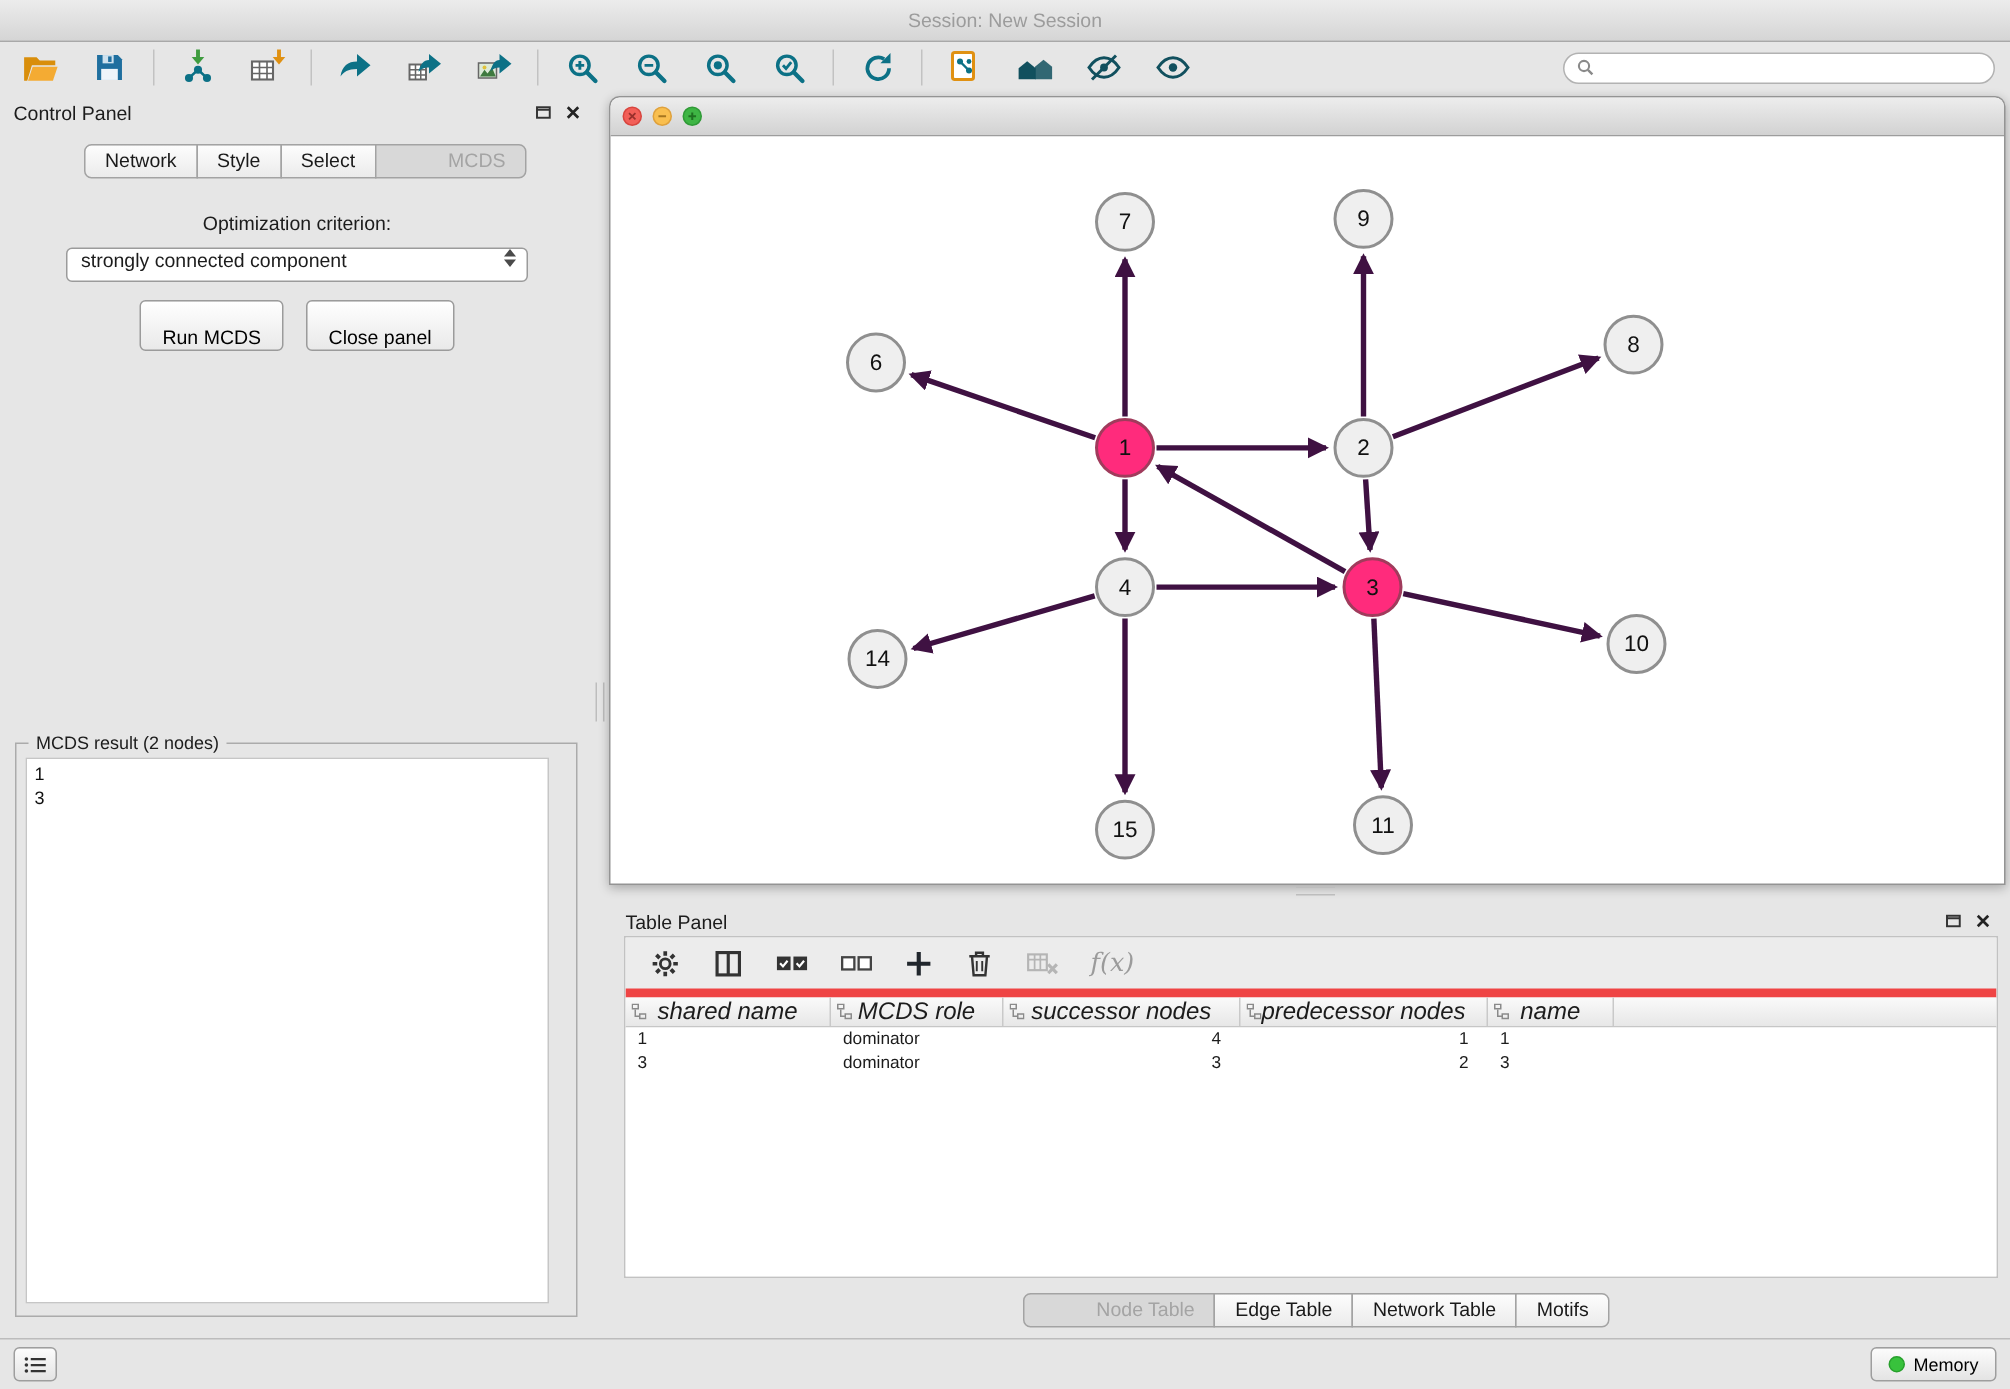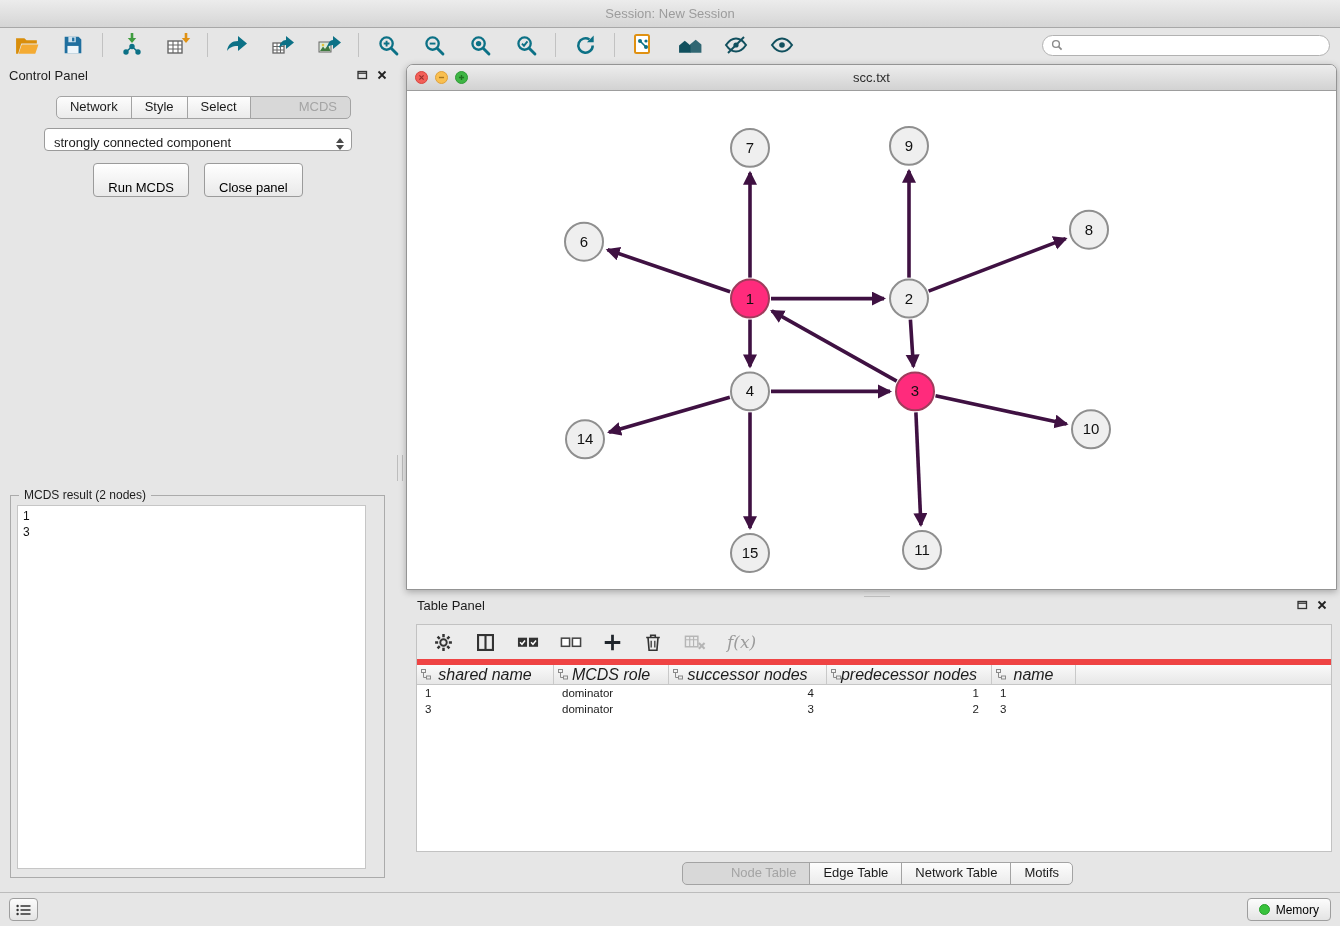--- a/index.html
+++ b/index.html
@@ -25,21 +25,21 @@
   .ph-icons { margin-left:auto; display:flex; align-items:center; gap:9px; }
   .segmented { display:flex; justify-content:center; }
   .cp-tabs { margin-top:8px; }
   .tab { border:1px solid #a3a3a3; background:linear-gradient(#fdfdfd,#ebebeb); padding:3px 13px 4px;
     font-size:13px; color:#1a1a1a; margin-left:-1px; line-height:14px; cursor:default; }
   .tab:first-child { border-radius:5px 0 0 5px; margin-left:11px; }
   .tab:last-child { border-radius:0 5px 5px 0; }
   .tab-active { background:#d8d8d8; color:#a4a4a4;padding-left:48px; }
   .opt-label { text-align:center; margin-top:22px; font-size:13px; }
   .selectbox { width:308px; margin:9px auto 0; height:23px; background:#fff; border:1px solid #9b9b9b; border-radius:4px;
-    display:flex; align-items:flex-end; padding:0 5px 0 9px; font-size:13px; }
+    display:flex; align-items:flex-start; padding:0 5px 0 9px; font-size:13px; }
   .stepper { margin-left:auto; display:flex; flex-direction:column; gap:2px; padding:0 2px; }
   .stepper .up { width:0; height:0; border-left:4px solid transparent; border-right:4px solid transparent; border-bottom:5px solid #4a4a4a; }
   .stepper .dn { width:0; height:0; border-left:4px solid transparent; border-right:4px solid transparent; border-top:5px solid #4a4a4a; }
   .btn-row { display:flex; justify-content:center; gap:15px; margin-top:12px; }
   .aqua-btn { font-family:inherit; font-size:13px; padding:16px 14px; height:23px; border:1px solid #9b9b9b; border-radius:4px;
     background:linear-gradient(#ffffff,#e9e9e9); cursor:default; }
   .groupbox { position:absolute; left:10px; right:11px; top:433px; bottom:14px; border:1px solid #ababab; }
   .legend { position:absolute; top:-8px; left:8px; background:#e6e6e6; padding:0 5px; font-size:12px; }
   .result-area { position:absolute; left:6px; top:9px; bottom:8px; right:18px; background:#fff; border:1px solid #c6c6c6;
     font-size:12px; line-height:16px; padding:2px 5px; white-space:pre; color:#111; }
@@ -59,21 +59,21 @@
   .tl { width:13px; height:13px; border-radius:50%; position:relative; flex:0 0 auto; }
   .tl svg { position:absolute; inset:0; }
   .tl-red { background:#f25f58; border:1px solid #d8453e; }
   .tl-yellow { background:#f9bf4f; border:1px solid #dfa13c; }
   .tl-green { background:#3eb544; border:1px solid #2f9a36; }
   .net-canvas { position:absolute; top:26px; left:0; right:0; bottom:0; overflow:hidden; }
   .net-canvas svg { width:100%; height:100%; display:block; }
 
   
   .table-panel { position:absolute; left:0; right:0; top:536px; bottom:0; }
-  .tp-header { height:24px; display:flex; align-items:flex-start; padding:0 13px; font-size:13px; }
+  .tp-header { height:24px; display:flex; align-items:flex-end; padding:0 13px; font-size:13px; }
   .tp-inner { position:absolute; left:12px; right:8px; top:26px; bottom:40px; background:#fff; border:1px solid #c2c2c2;
     display:flex; flex-direction:column; overflow:hidden; }
   .tp-toolbar { height:40px; background:#ececec; border-bottom:6px solid #ef4444; display:flex; align-items:center; gap:21px; padding:0 16px; }
   .tp-tbtn { border:none; background:none; padding:0; display:flex; align-items:center; justify-content:center; cursor:default; }
   .fx-label { font-family:"DejaVu Serif", serif; font-style:italic; font-size:17px; color:#9b9b9b; }
   .tp-headrow { height:20px; display:flex; background:linear-gradient(#fafafa,#e7e7e7); border-bottom:1px solid #c6c6c6; font-size:16px;font-style:italic; }
   .th { position:relative; border-right:1px solid #c9c9c9; display:flex; align-items:center; justify-content:center; flex:0 0 auto; }
   .th .sort-ic { position:absolute; left:4px; top:4px; }
   .th-fill { flex:1 1 auto; }
   .tp-body { flex:1 1 auto; background:#fff; }
@@ -252,20 +252,21 @@
             <path d="M1.5 1.5l7 7M8.5 1.5l-7 7" stroke="#222" stroke-width="1.8"></path>
           </svg></span>
     </span>
   </div>
   <div class="segmented cp-tabs">
       <div class="tab">Network</div>
       <div class="tab">Style</div>
       <div class="tab">Select</div>
       <div class="tab tab-active">MCDS</div>
     </div>
+  <div class="opt-label">Optimization criterion:</div>
   <div class="selectbox">
     <span>strongly connected component</span>
     <span class="stepper">
         <i class="up"></i>
         <i class="dn"></i>
       </span>
   </div>
   <div class="btn-row">
     <button class="aqua-btn">Run MCDS</button>
     <button class="aqua-btn">Close panel</button>
@@ -293,21 +294,20 @@
       <span class="tl tl-yellow">
           <svg viewBox="0 0 13 13">
             <path d="M3.5 6.5h6" stroke="rgba(110,70,0,.6)" stroke-width="1.6"></path>
           </svg>
         </span>
       <span class="tl tl-green">
           <svg viewBox="0 0 13 13">
             <path d="M3.5 6.5h6M6.5 3.5v6" stroke="rgba(10,70,10,.6)" stroke-width="1.6"></path>
           </svg>
         </span>
-      <span class="net-title">scc.txt</span>
     </div>
     <div class="net-canvas">
       <svg viewBox="0 0 929 499" preserveAspectRatio="none">
         <defs>
           <marker id="arrow" markerUnits="userSpaceOnUse" markerWidth="18" markerHeight="16" refX="12" refY="7" orient="auto">
             <path d="M0,0 L14,7 L0,14 z" fill="#3f1142"></path>
           </marker>
         </defs>
       <line x1="343.0" y1="187.0" x2="343.0" y2="82.0" stroke="#3f1142" stroke-width="3.6" marker-end="url(#arrow)"></line>
           <line x1="323.1" y1="201.2" x2="200.6" y2="159.1" stroke="#3f1142" stroke-width="3.6" marker-end="url(#arrow)"></line>

